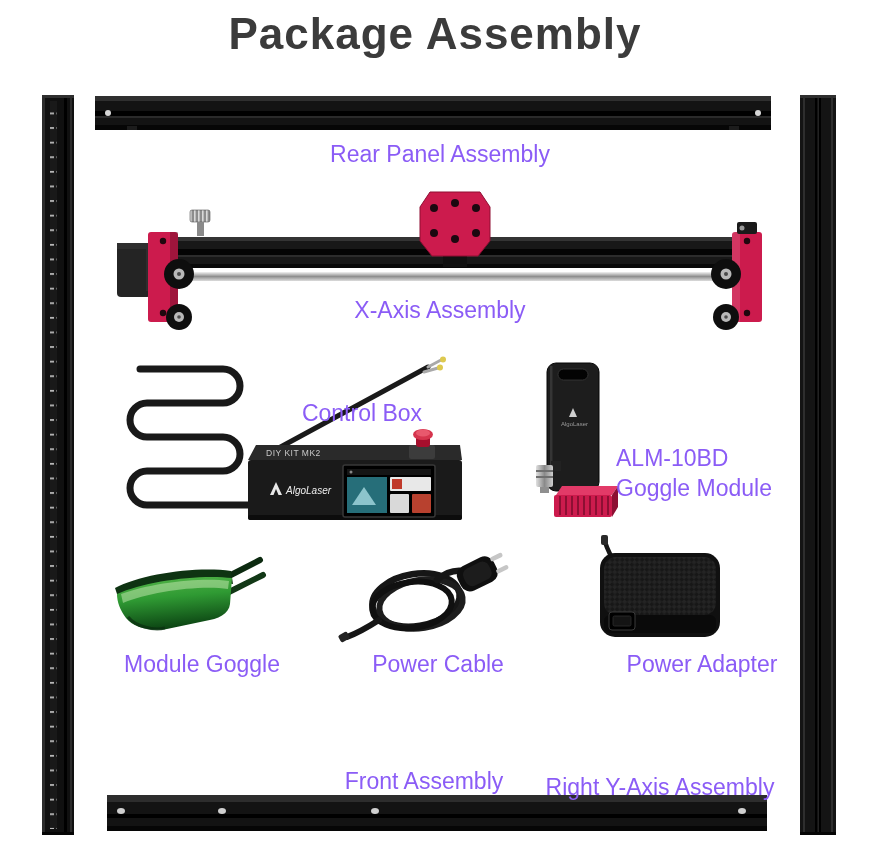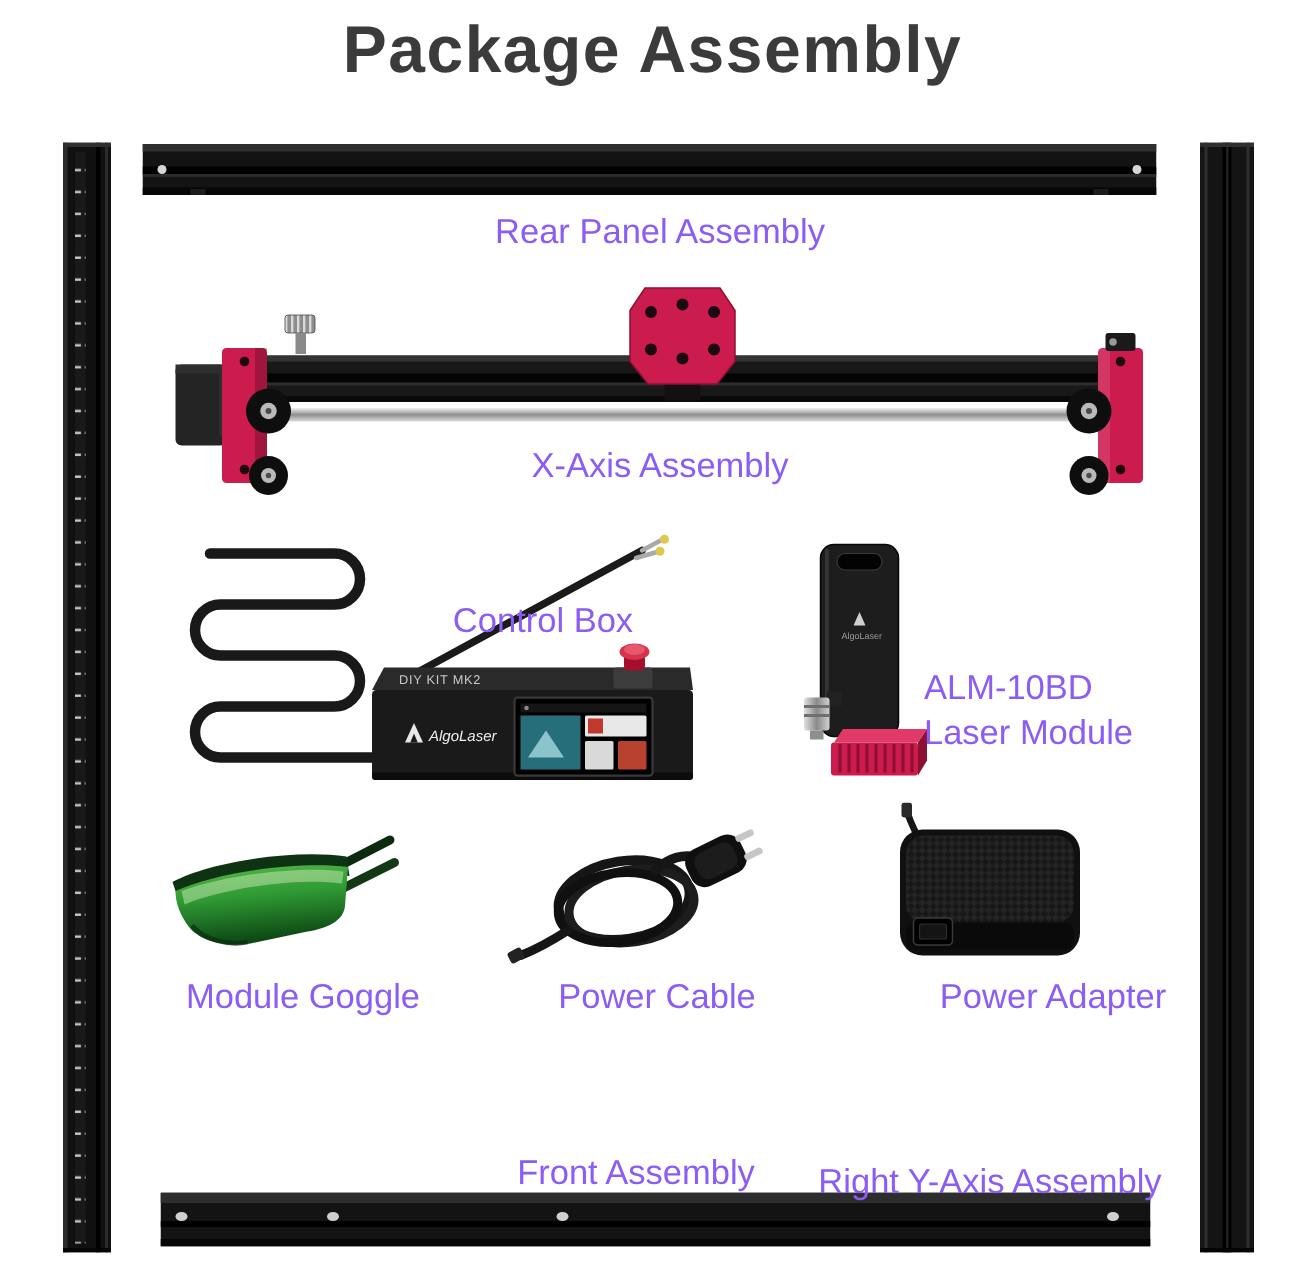--- a/index.html
+++ b/index.html
@@ -287,21 +287,21 @@
         <rect x="23" y="81" width="18" height="10" rx="1.5" fill="#141414" stroke="#2d2d2d" stroke-width="0.8"></rect>
       </g>
     </g>
   </svg>
 
   <div class="lbl" id="lbl-rear">Rear Panel Assembly</div>
   <div class="lbl" id="lbl-xaxis">X-Axis Assembly</div>
   <div class="lbl" id="lbl-controlbox">Control Box</div>
   <div class="lbl" id="lbl-module">
     <span>ALM-10BD</span>
-    <span>Laser Module</span>
+    <span>Goggle Module</span>
   </div>
   <div class="lbl" id="lbl-goggle">Module Goggle</div>
   <div class="lbl" id="lbl-pcable">Power Cable</div>
   <div class="lbl" id="lbl-padapter">Power Adapter</div>
   <div class="lbl" id="lbl-righty">Right Y-Axis Assembly</div>
   <div class="lbl" id="lbl-front">Front Assembly</div>
 
 </div>
 
 </body></html>

